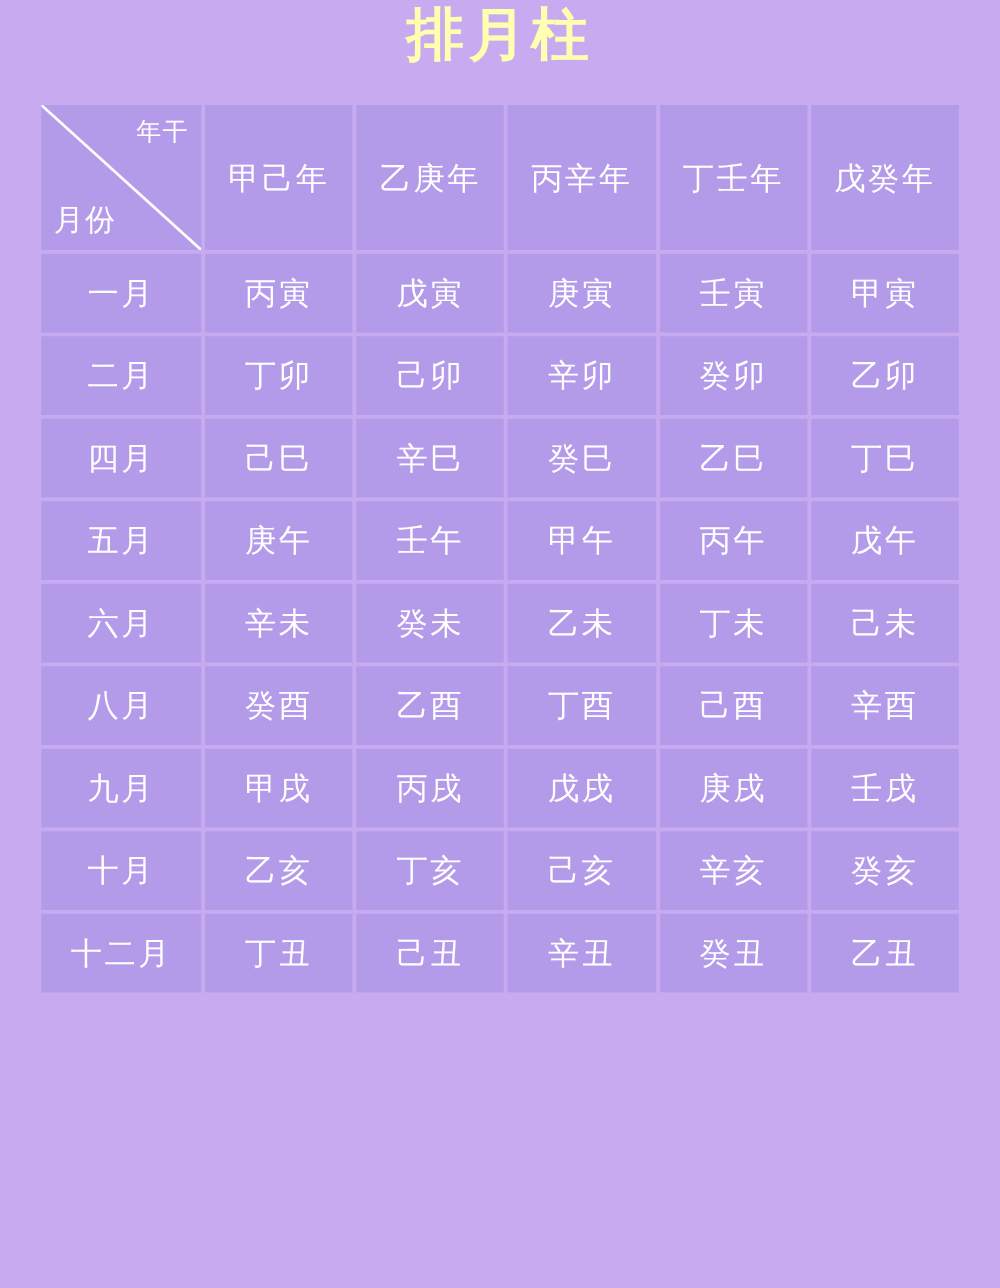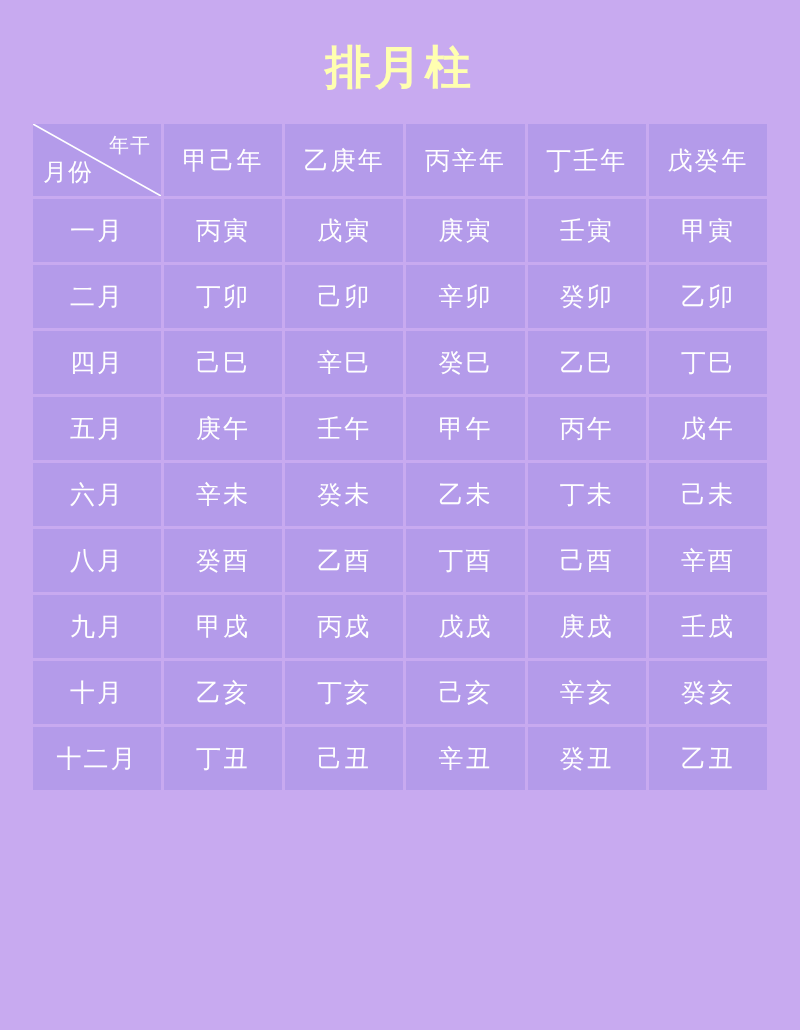--- a/index.html
+++ b/index.html
@@ -18,21 +18,20 @@
     height: 1030px;
     position: relative;
     box-sizing: border-box;
   }
   .title {
     text-align: center;
     color: #ffffb0;
     font-size: 46px;
     font-weight: bold;
     letter-spacing: 4px;
-    padding-top: 40px;
     padding-bottom: 26px;
     line-height: 1.2;
     text-shadow: 0 0 1px rgba(255,255,255,0.2);
   }
   .table-wrap {
     margin: 0 auto;
     width: 740px;
   }
   table.month-pillar {
     border-collapse: separate;
@@ -77,21 +76,21 @@
     left: 10px;
     bottom: 8px;
     font-size: 24px;
     letter-spacing: 1px;
   }
   th.head {
     background: #b49bea;
     color: #ffffff;
     font-size: 25px;
     font-weight: normal;
-    height: 72px;
+    height: 116px;
     letter-spacing: 2px;
     text-align: center;
     vertical-align: middle;
     box-sizing: border-box;
   }
   td.rowhead {
     font-size: 24px;
   }
   .col-first { width: 128px; }
 </style>

